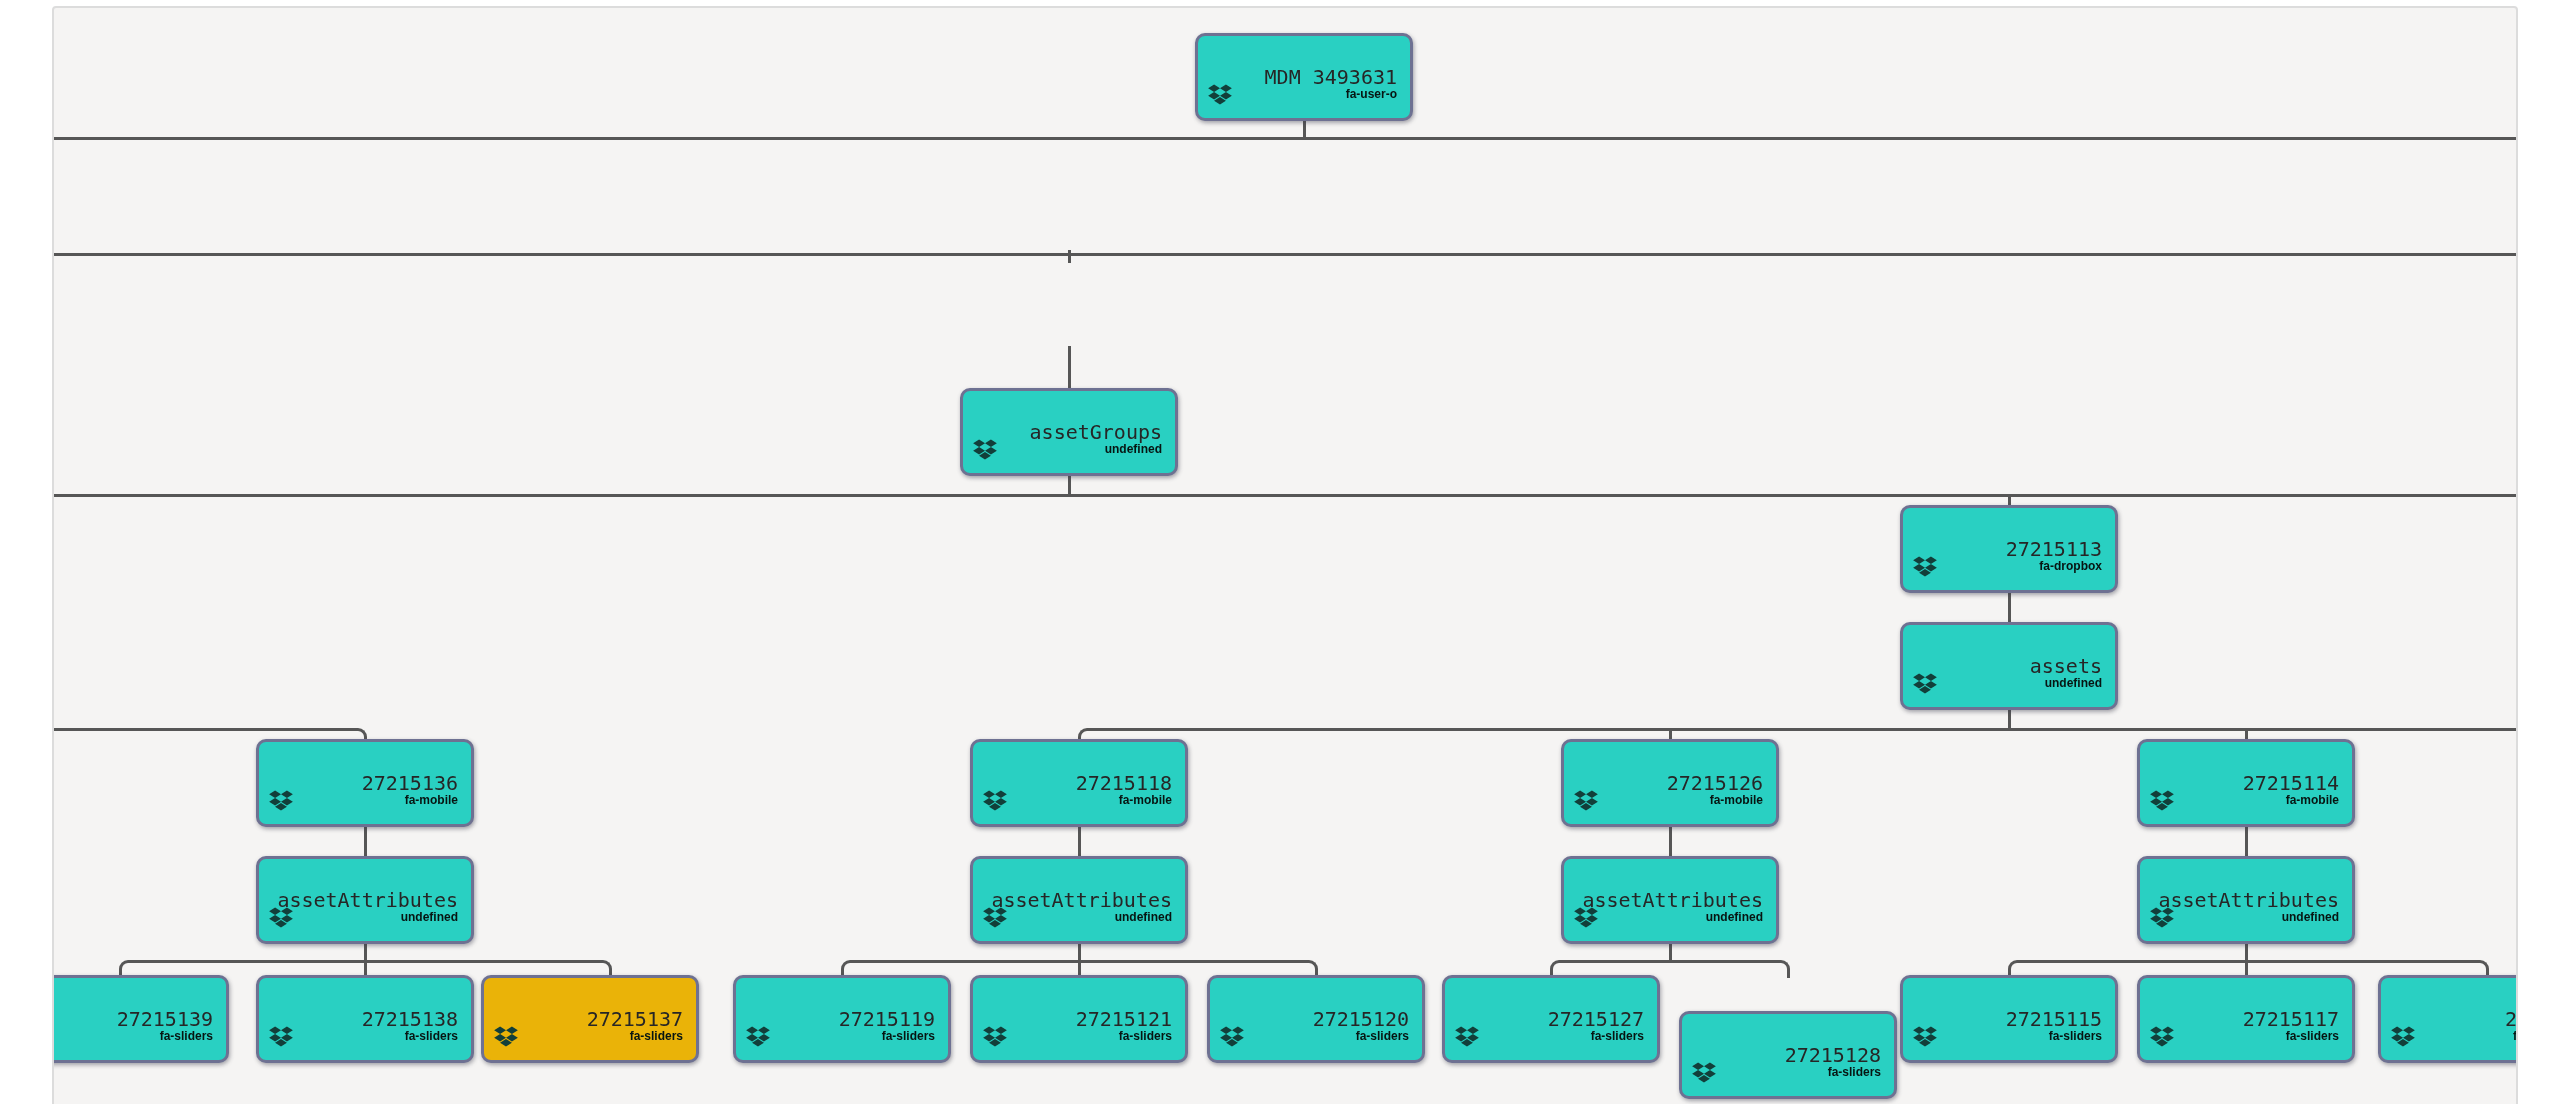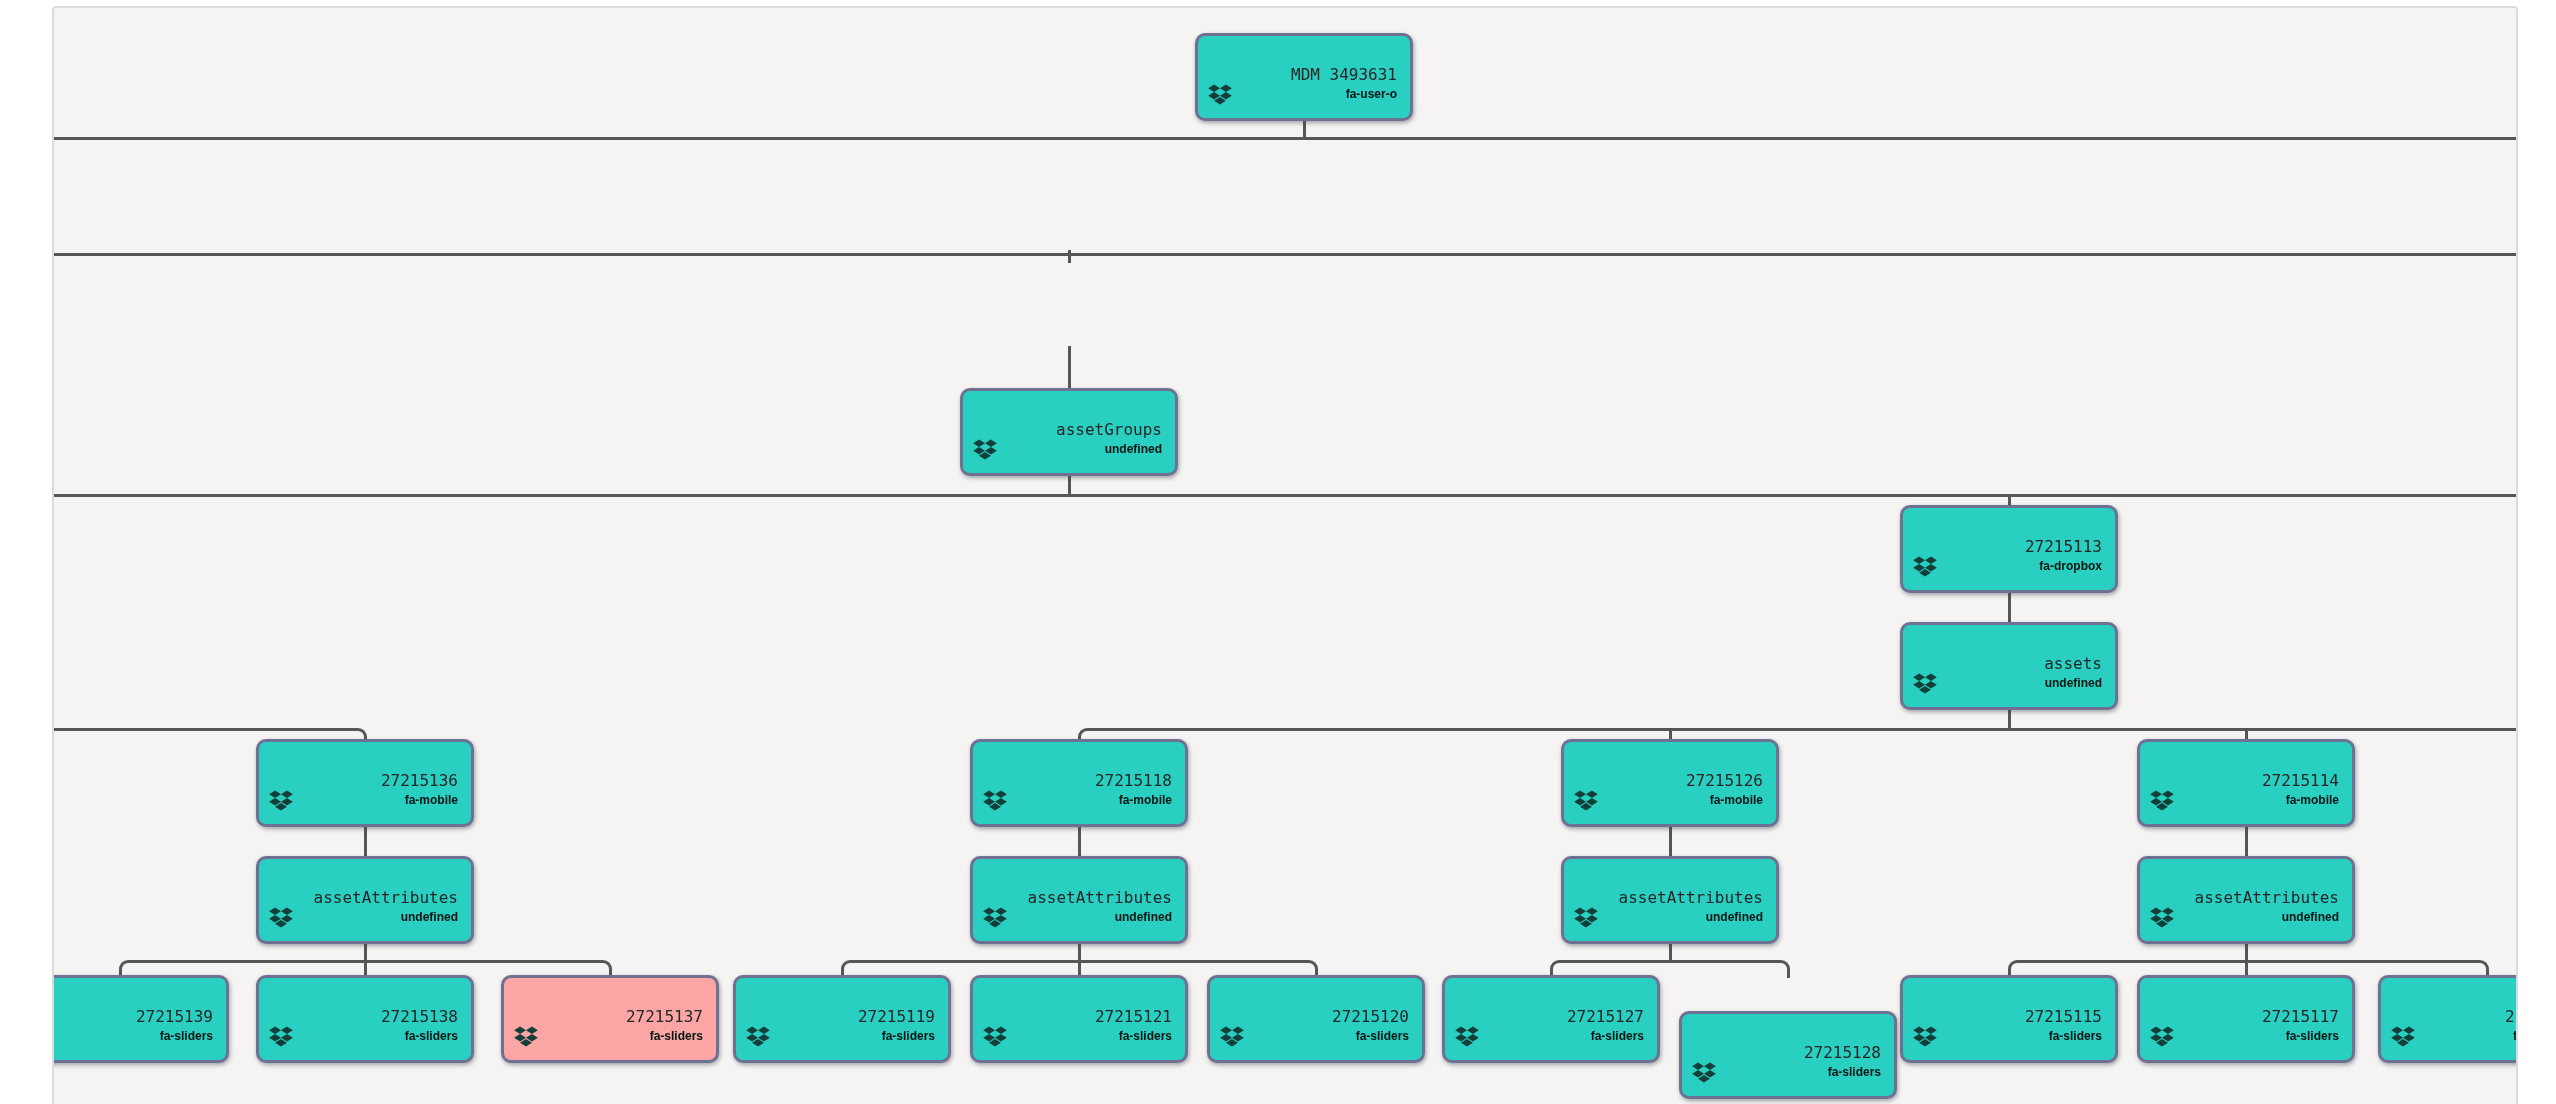--- a/index.html
+++ b/index.html
@@ -13,21 +13,21 @@
   .hline{position:absolute;border-top:3px solid #565656;}
   .stub{position:absolute;border-left:3px solid #565656;}
   .bracket{position:absolute;box-sizing:border-box;border-top:3px solid #565656;}
   .bracket.b{border-left:3px solid #565656;border-right:3px solid #565656;border-radius:9px 9px 0 0;}
   .bracket.l{border-left:3px solid #565656;border-radius:9px 0 0 0;}
   .bracket.r{border-right:3px solid #565656;border-radius:0 9px 0 0;}
   
   .node{position:absolute;width:218px;height:88px;background:#29d0c2;border:3px solid #6e7192;
         border-radius:10px;box-sizing:border-box;box-shadow:1px 2px 4px rgba(60,60,75,.45);}
   .node .num{position:absolute;right:13px;top:29px;font-family:"DejaVu Sans Mono",monospace;
-        font-size:16px;color:#262626;white-space:nowrap;}
+        font-size:20px;color:#262626;white-space:nowrap;}
   .node .lbl{position:absolute;right:13px;top:51px;font-family:"Liberation Sans",sans-serif;
         font-weight:bold;font-size:12px;color:#071512;white-space:nowrap;}
   .node.clipped .num{right:auto;left:124px;}
   .node.clipped .lbl{right:auto;left:132px;}
   .node .ico{position:absolute;left:10px;top:47px;width:24px;height:23px;}
   .node .ico svg{width:100%;height:100%;display:block;}
 </style>
 </head>
 <body>
 
@@ -174,21 +174,21 @@
       </div>
       <div class="node" style="left: 256px; top: 975px; background-color: rgb(41, 208, 194); border-color: rgb(110, 113, 146);">
         <span class="ico">
           <svg viewBox="0 0 528 512">
             <path fill="#123f3a" d="M264.4 116.3l-132 84.3 132 84.3-132 84.3L0 284.1l132.3-84.3L0 116.3 132.3 32l132.1 84.3zM131.6 395.7l132-84.3 132 84.3-132 84.3-132-84.3zm132.8-111.6l132-84.3-132-83.6L395.7 32 528 116.3l-132.3 84.3L528 284.8l-132.3 84.3-131.3-85z"></path>
           </svg>
         </span>
         <span class="num">27215138</span>
         <span class="lbl">fa-sliders</span>
       </div>
-      <div class="node" style="left: 501px; top: 975px; background-color: #fca5a5; border-color: rgb(110, 113, 146);">
+      <div class="node" style="left: 481px; top: 975px; background-color: #eab308; border-color: rgb(110, 113, 146);">
         <span class="ico">
           <svg viewBox="0 0 528 512">
             <path fill="#123f3a" d="M264.4 116.3l-132 84.3 132 84.3-132 84.3L0 284.1l132.3-84.3L0 116.3 132.3 32l132.1 84.3zM131.6 395.7l132-84.3 132 84.3-132 84.3-132-84.3zm132.8-111.6l132-84.3-132-83.6L395.7 32 528 116.3l-132.3 84.3L528 284.8l-132.3 84.3-131.3-85z"></path>
           </svg>
         </span>
         <span class="num">27215137</span>
         <span class="lbl">fa-sliders</span>
       </div>
       <div class="node" style="left: 733px; top: 975px; background-color: rgb(41, 208, 194); border-color: rgb(110, 113, 146);">
         <span class="ico">

